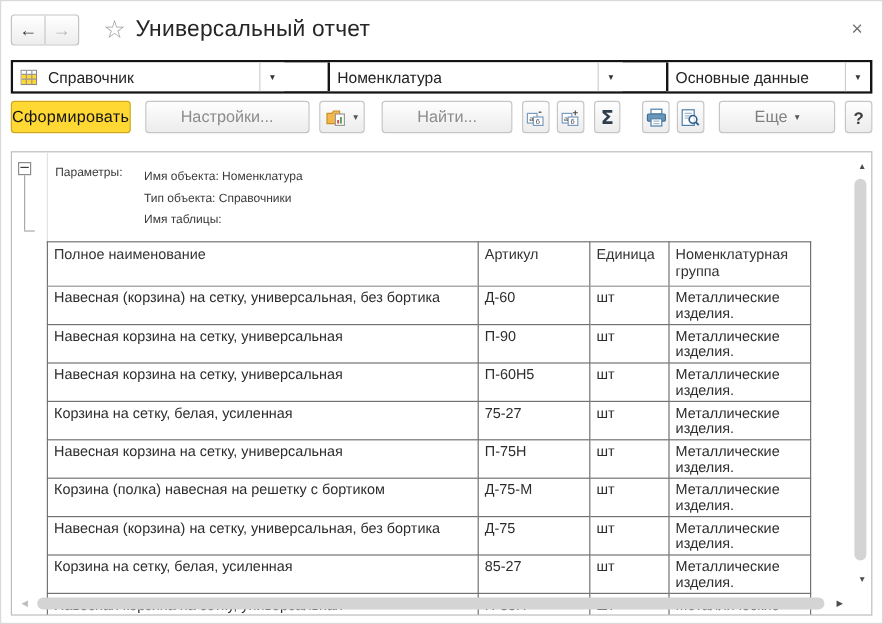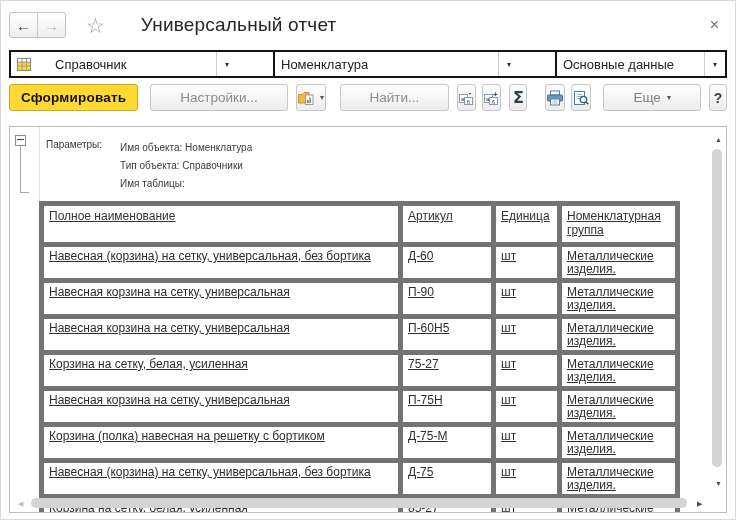--- a/index.html
+++ b/index.html
@@ -16,48 +16,48 @@
   
   .titlebar { display:flex; align-items:center; padding:9px 12px 7px 8px; height:30px; }
   .navgroup {
     display:inline-flex; border:1px solid #c3c3c3; border-radius:3px;
     overflow:hidden; background:linear-gradient(#ffffff,#ededed); height:24px;
   }
   .navbtn { width:27px; display:flex; align-items:center; justify-content:center;
     font-size:15px; color:#3a3a3a; background:transparent; }
   .navbtn.fwd { border-left:1px solid #c9c9c9; color:#b8b8b8; }
   .star { margin-left:20px; font-size:21px; color:#9d9d9d; line-height:1; }
-  .page-title { margin-left:36px; font-size:19px; color:#262626; letter-spacing:.2px; }
+  .page-title { margin-left:8px; font-size:19px; color:#262626; letter-spacing:.2px; }
   .spacer { flex:1; }
   .close-x { font-size:16px; color:#6e6e6e; padding:0 4px; line-height:1; }
 
   
   .selector-row {
     margin:3px 8px 0; height:28px; display:flex;
     border:2px solid #141414; box-sizing:border-box; background:#fff;
   }
   .combo { display:flex; align-items:stretch; background:#fff; box-sizing:border-box; }
   .combo + .combo { border-left:2px solid #141414;margin-left:36px; }
   .combo-1 { width:226px; } .combo-2 { width:246px; } .combo-3 { flex:1; }
-  .combo-body { flex:1; display:flex; align-items:center; padding-left:6px; gap:24px; }
+  .combo-body { flex:1; display:flex; align-items:center; padding-left:6px; gap:9px; }
   .combo-label { font-size:13px; color:#222; white-space:nowrap; overflow:hidden; }
   .combo-arrow { width:20px; border-left:1px solid #cfcfcf; display:flex;
     align-items:center; justify-content:center; font-size:8px; color:#333; }
 
   
   .toolbar { display:flex; align-items:center; margin:6px 8px 0; height:27px; }
   .btn {
     height:27px; box-sizing:border-box; border:1px solid #c6c6c6; border-radius:3px;
     background:linear-gradient(#fefefe,#ececec); color:#8c8c8c; font-size:13.5px;
     display:inline-flex; align-items:center; justify-content:center; padding:0 29px;
     white-space:nowrap;
   }
   .btn-primary {
     background:#ffd834; border-color:#cda91f; color:#141414;
-    font-weight:bold; padding:0 11px; letter-spacing:.2px;
+    font-weight:normal; padding:0 0; letter-spacing:.2px;
   }
   .icon-btn { width:31px; padding:0; }
   .wide-icon-btn { width:52px; padding:0; gap:5px; }
   .sigma { font-family:"DejaVu Sans", sans-serif; font-size:16px; font-weight:bold; color:#2e3e4e; }
   .qmark { color:#3c3c3c; font-size:14px; font-weight:bold; }
   .more-btn { color:#7f7f7f; gap:6px; }
   .dd-caret { font-size:8px; color:#555; }.g6{margin-left:6px}.g8{margin-left:8px}.g12{margin-left:12px}.g14{margin-left:14px}.g18{margin-left:18px}
 
   
   .report {
@@ -74,22 +74,22 @@
 
   .params { position:absolute; left:36px; top:12px; display:flex; font-size:10px; color:#3a3a3a; }
   .params-label { width:74px; }
   .param-line { line-height:18px; white-space:nowrap; }
 
   table.report-table {
     position:absolute; left:29px; top:74px; width:636px;
     border-collapse:collapse; table-layout:fixed; font-size:12px; color:#2d2d2d;
   }
   .report-table th, .report-table td {
-    border:5px solid #737373; padding:3px 5px; vertical-align:top; text-align:left;
-    font-weight:normal; overflow:hidden;text-decoration:underline;
+    border:1px solid #737373; padding:3px 5px; vertical-align:top; text-align:left;
+    font-weight:normal; overflow:hidden;
   }
   .report-table thead th { height:30px; color:#333; border-bottom:1px solid #979797; }
   .report-table tbody td { line-height:12.5px; height:23px;margin-left:40px; }
   .c0{width:359px}.c1{width:93px}.c2{width:66px}.c3{width:118px}
 
   
   .sb-arrow { position:absolute; font-size:7px; color:#4c4c4c; line-height:1; }
   .v-up   { right:4px; top:9px; }
   .v-down { right:4px; top:353px; }
   .h-left { left:8px; bottom:5px; color:#bdbdbd; }

